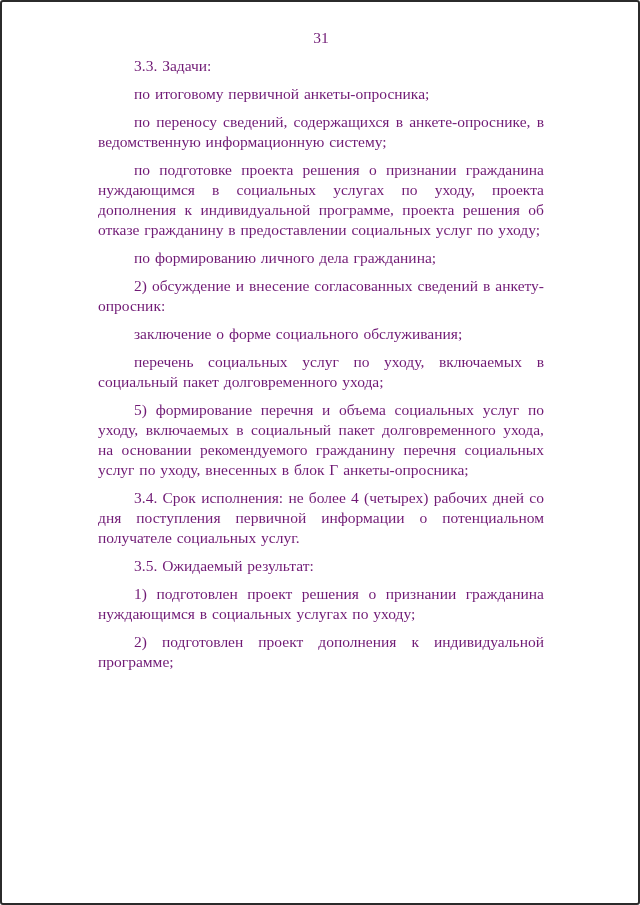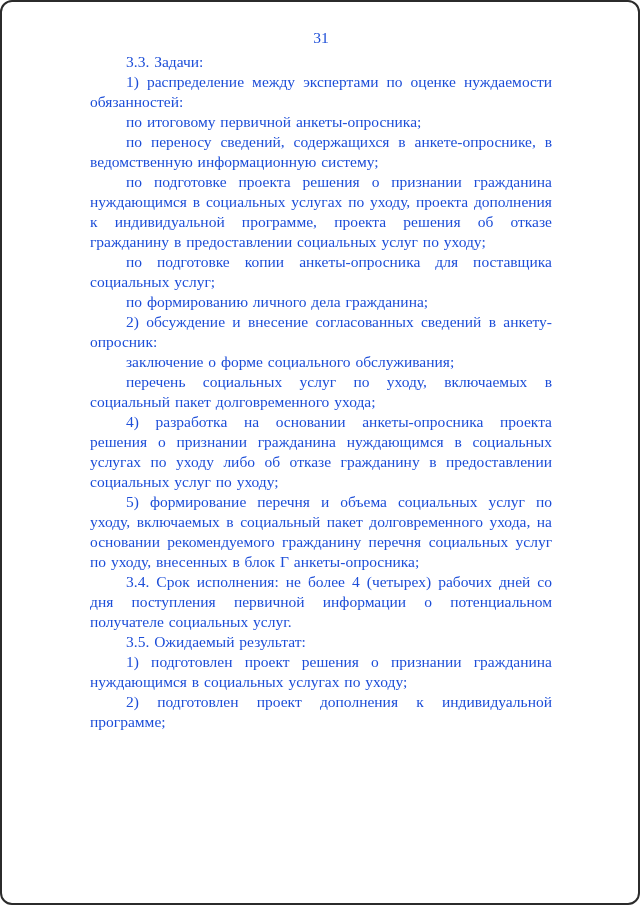--- a/index.html
+++ b/index.html
@@ -7,56 +7,53 @@
     padding: 0;
     background: #ffffff;
   }
   .page {
     position: relative;
     box-sizing: border-box;
     width: 640px;
     height: 905px;
     background: #ffffff;
     border: 2px solid #2b2b2b;
-    border-radius: 12px;
+    border-radius: 3px;
     padding: 26px 86px 32px 88px;
     font-family: "Liberation Serif", "DejaVu Serif", serif;
     font-size: 15.5px;
     line-height: 20px;
-    color: #1d4ed8;
+    color: #701a75;
     overflow: hidden;
   }
   .page-number {
     text-align: center;
     margin: 0 0 4px 0;
     text-indent: 0;
   }
   .content p {
-    margin: 0;
+    margin: 8px;
     text-align: justify;
     text-indent: 36px;
     word-spacing: 1px;
   }
 </style>
 </head>
 <body>
 
 <div class="page">
   <p class="page-number">31</p>
   <div class="content">
       <p>3.3. Задачи:</p>
-      <p>1) распределение между экспертами по оценке нуждаемости обязанностей:</p>
       <p>по итоговому первичной анкеты-опросника;</p>
       <p>по переносу сведений, содержащихся в анкете-опроснике, в ведомственную информационную систему;</p>
       <p>по подготовке проекта решения о признании гражданина нуждающимся в социальных услугах по уходу, проекта дополнения к индивидуальной программе, проекта решения об отказе гражданину в предоставлении социальных услуг по уходу;</p>
-      <p>по подготовке копии анкеты-опросника для поставщика социальных услуг;</p>
       <p>по формированию личного дела гражданина;</p>
       <p>2) обсуждение и внесение согласованных сведений в анкету-опросник:</p>
       <p>заключение о форме социального обслуживания;</p>
       <p>перечень социальных услуг по уходу, включаемых в социальный пакет долговременного ухода;</p>
-      <p>4) разработка на основании анкеты-опросника проекта решения о признании гражданина нуждающимся в социальных услугах по уходу либо об отказе гражданину в предоставлении социальных услуг по уходу;</p>
       <p>5) формирование перечня и объема социальных услуг по уходу, включаемых в социальный пакет долговременного ухода, на основании рекомендуемого гражданину перечня социальных услуг по уходу, внесенных в блок Г анкеты-опросника;</p>
       <p>3.4. Срок исполнения: не более 4 (четырех) рабочих дней со дня поступления первичной информации о потенциальном получателе социальных услуг.</p>
       <p>3.5. Ожидаемый результат:</p>
       <p>1) подготовлен проект решения о признании гражданина нуждающимся в социальных услугах по уходу;</p>
       <p>2) подготовлен проект дополнения к индивидуальной программе;</p>
     </div>
 </div>
 
 </body></html>

